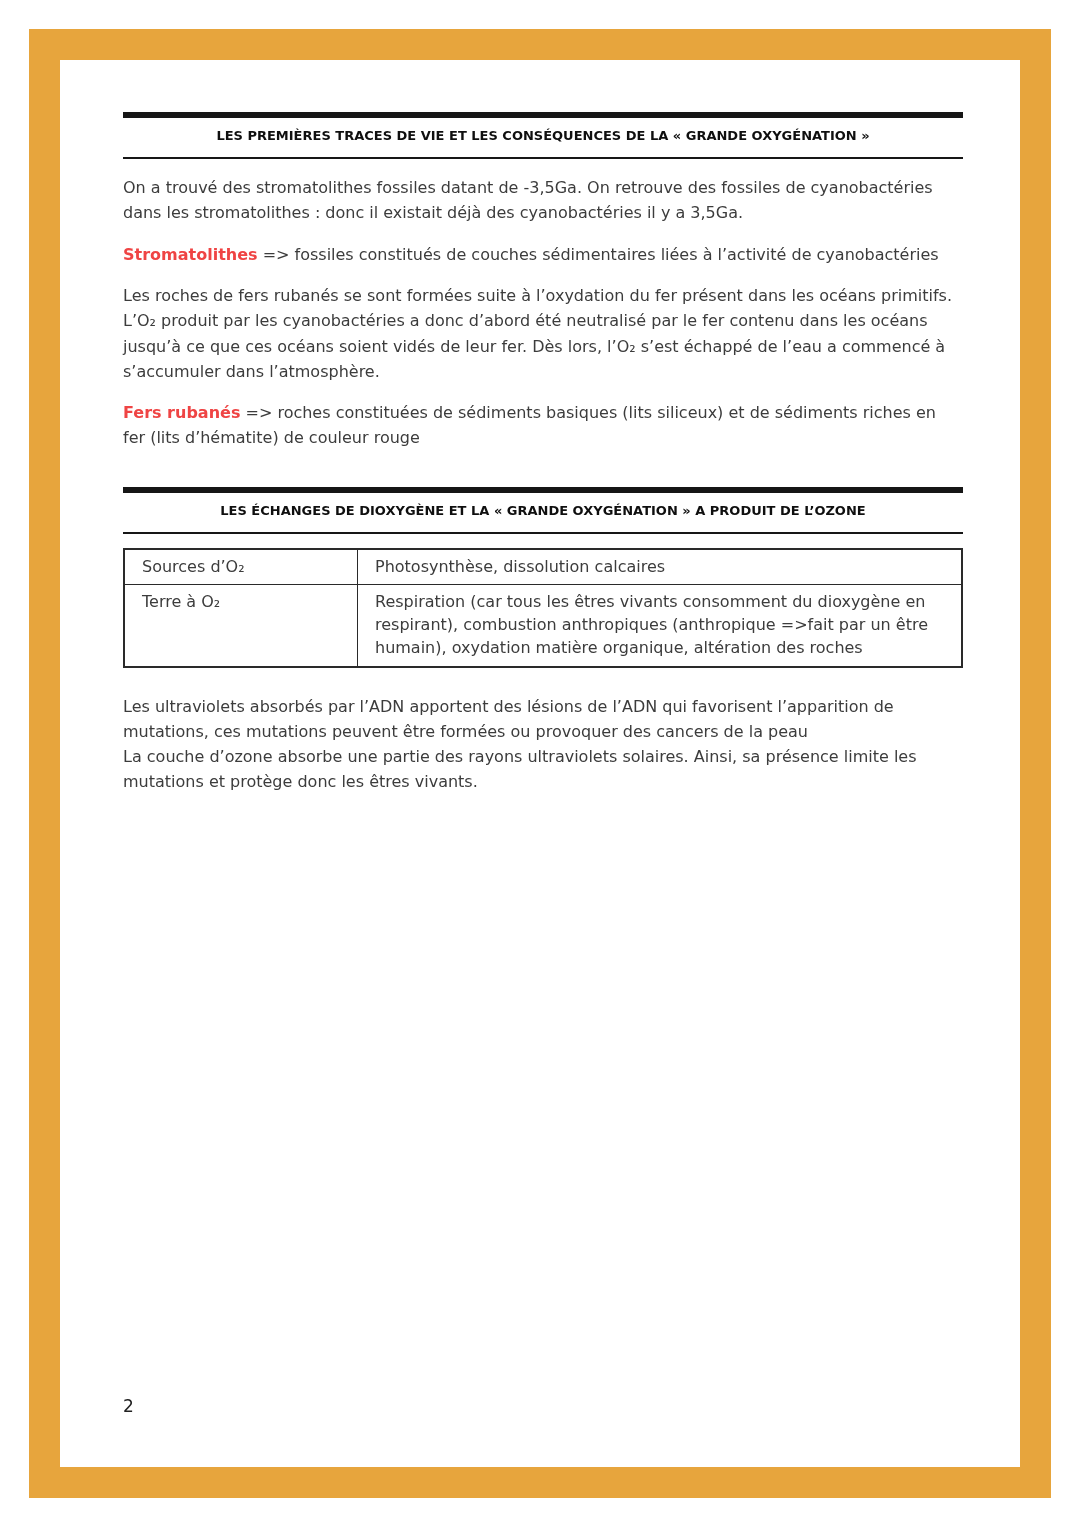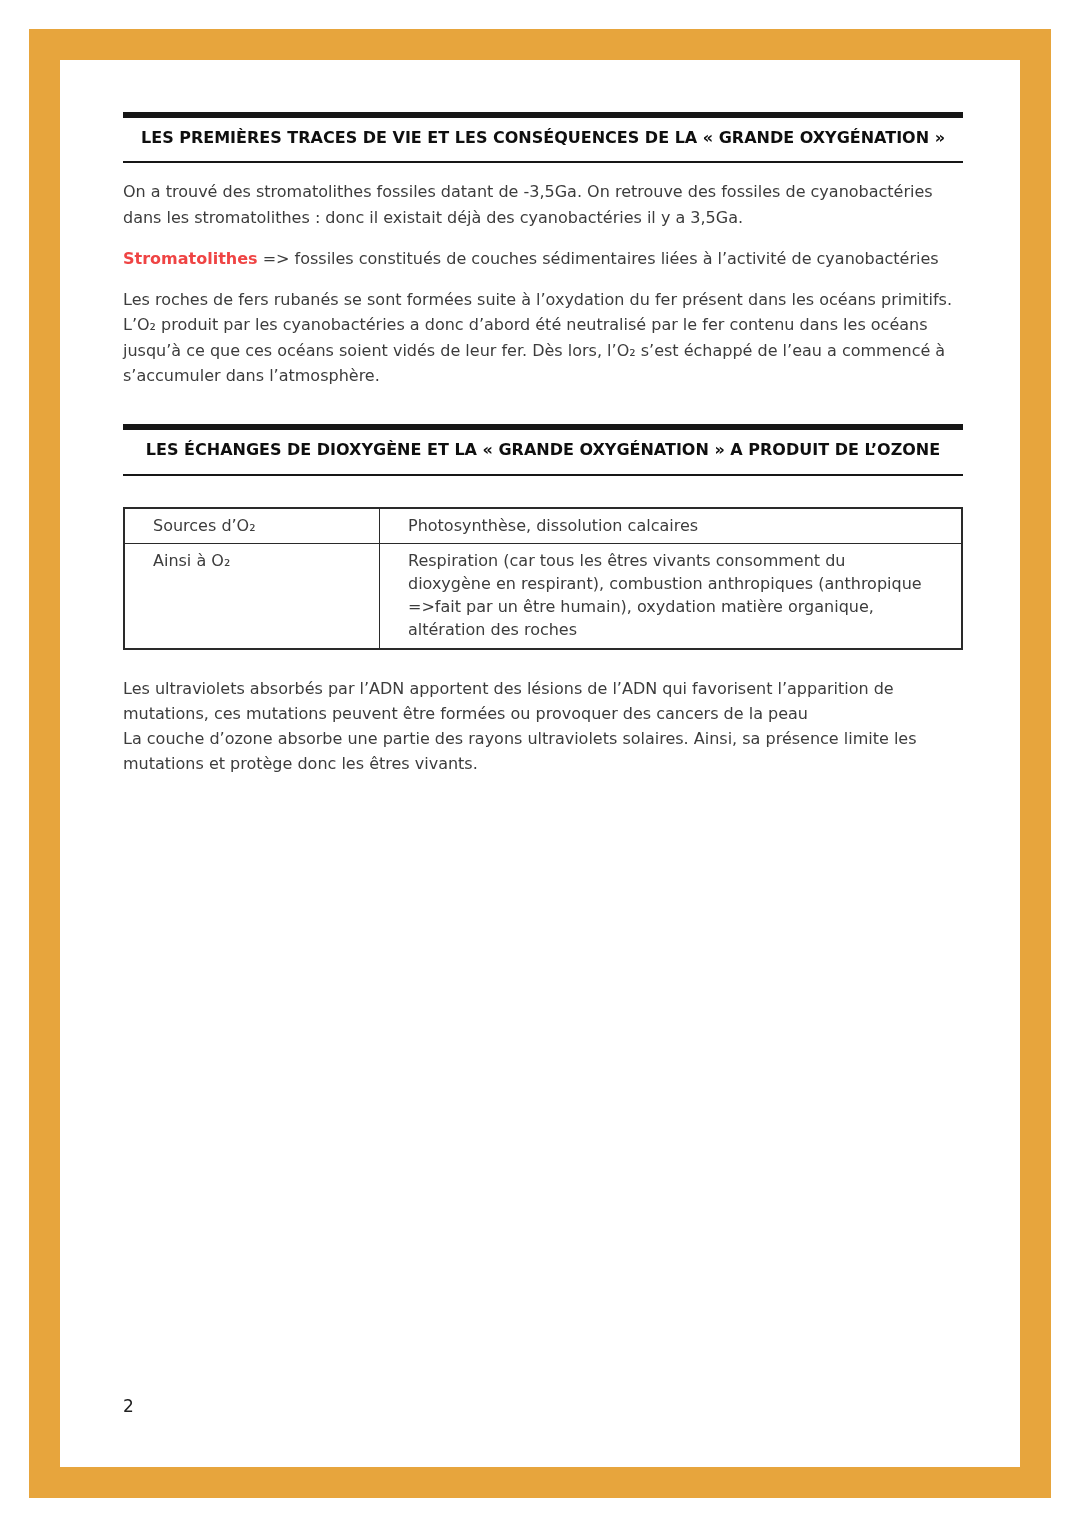--- a/index.html
+++ b/index.html
@@ -32,47 +32,47 @@
     width: 840px;
     font-size: 16px;
     line-height: 1.58;
   }
   .heading-block {
     border-top: 6px solid #161616;
     border-bottom: 2px solid #161616;
     padding: 9px 18px 12px;
     text-align: center;
     font-weight: bold;
-    font-size: 16px;
+    font-size: 13px;
     line-height: 1.4;
     color: #0f0f0f;
     margin: 0 0 16px 0;
   }
   .heading-block.second {
     margin-top: 36px;
-    margin-bottom: 31px;
+    margin-bottom: 14px;
   }
   p {
     margin: 16px 0 15px 0;
   }
   .def-term {
     font-weight: bold;
     color: #ef4444;
   }
   table.o2-table {
     width: 100%;
     border-collapse: collapse;
     border: 2px solid #2a2a2a;
     margin: 2px 0 26px 0;
     font-size: 16px;
     line-height: 1.45;
   }
   table.o2-table td {
     border: 1px solid #2a2a2a;
-    padding: 5px 28px 6px;
+    padding: 5px 17px 6px;
     vertical-align: top;
   }
   td.label-cell {
     width: 198px;
   }
   .page-number {
     position: absolute;
     left: 123px;
     top: 1396px;
     font-size: 17px;
@@ -87,31 +87,32 @@
 <div class="content">
 
   <div class="heading-block">LES PREMIÈRES TRACES DE VIE ET LES CONSÉQUENCES DE LA « GRANDE OXYGÉNATION »</div>
 
   <p>On a trouvé des stromatolithes fossiles datant de -3,5Ga. On retrouve des fossiles de cyanobactéries dans les stromatolithes : donc il existait déjà des cyanobactéries il y a 3,5Ga.</p>
 
   <p><span class="def-term">Stromatolithes</span><span> =&gt; fossiles constitués de couches sédimentaires liées à l’activité de cyanobactéries</span></p>
 
   <p>Les roches de fers rubanés se sont formées suite à l’oxydation du fer présent dans les océans primitifs. L’O₂ produit par les cyanobactéries a donc d’abord été neutralisé par le fer contenu dans les océans jusqu’à ce que ces océans soient vidés de leur fer. Dès lors, l’O₂ s’est échappé de l’eau a commencé à s’accumuler dans l’atmosphère.</p>
 
+  <p><span class="def-term">Fers rubanés</span><span> =&gt; roches constituées de sédiments basiques (lits siliceux) et de sédiments riches en fer (lits d’hématite) de couleur rouge</span></p>
 
   <div class="heading-block second">LES ÉCHANGES DE DIOXYGÈNE ET LA « GRANDE OXYGÉNATION » A PRODUIT DE L’OZONE</div>
 
   <table class="o2-table">
     <tbody>
       <tr>
         <td class="label-cell">Sources d’O₂</td>
         <td>Photosynthèse, dissolution calcaires</td>
       </tr>
       <tr>
-        <td class="label-cell">Ainsi à O₂</td>
+        <td class="label-cell">Terre à O₂</td>
         <td>Respiration (car tous les êtres vivants consomment du dioxygène en respirant), combustion anthropiques (anthropique =&gt;fait par un être humain), oxydation matière organique, altération des roches</td>
       </tr>
     </tbody>
   </table>
 
 
 
   <p><span>Les ultraviolets absorbés par l’ADN apportent des lésions de l’ADN qui favorisent l’apparition de mutations, ces mutations peuvent être formées ou provoquer des cancers de la peau</span><br><span>La couche d’ozone absorbe une partie des rayons ultraviolets solaires. Ainsi, sa présence limite les mutations et protège donc les êtres vivants.</span></p>
 
 </div>

